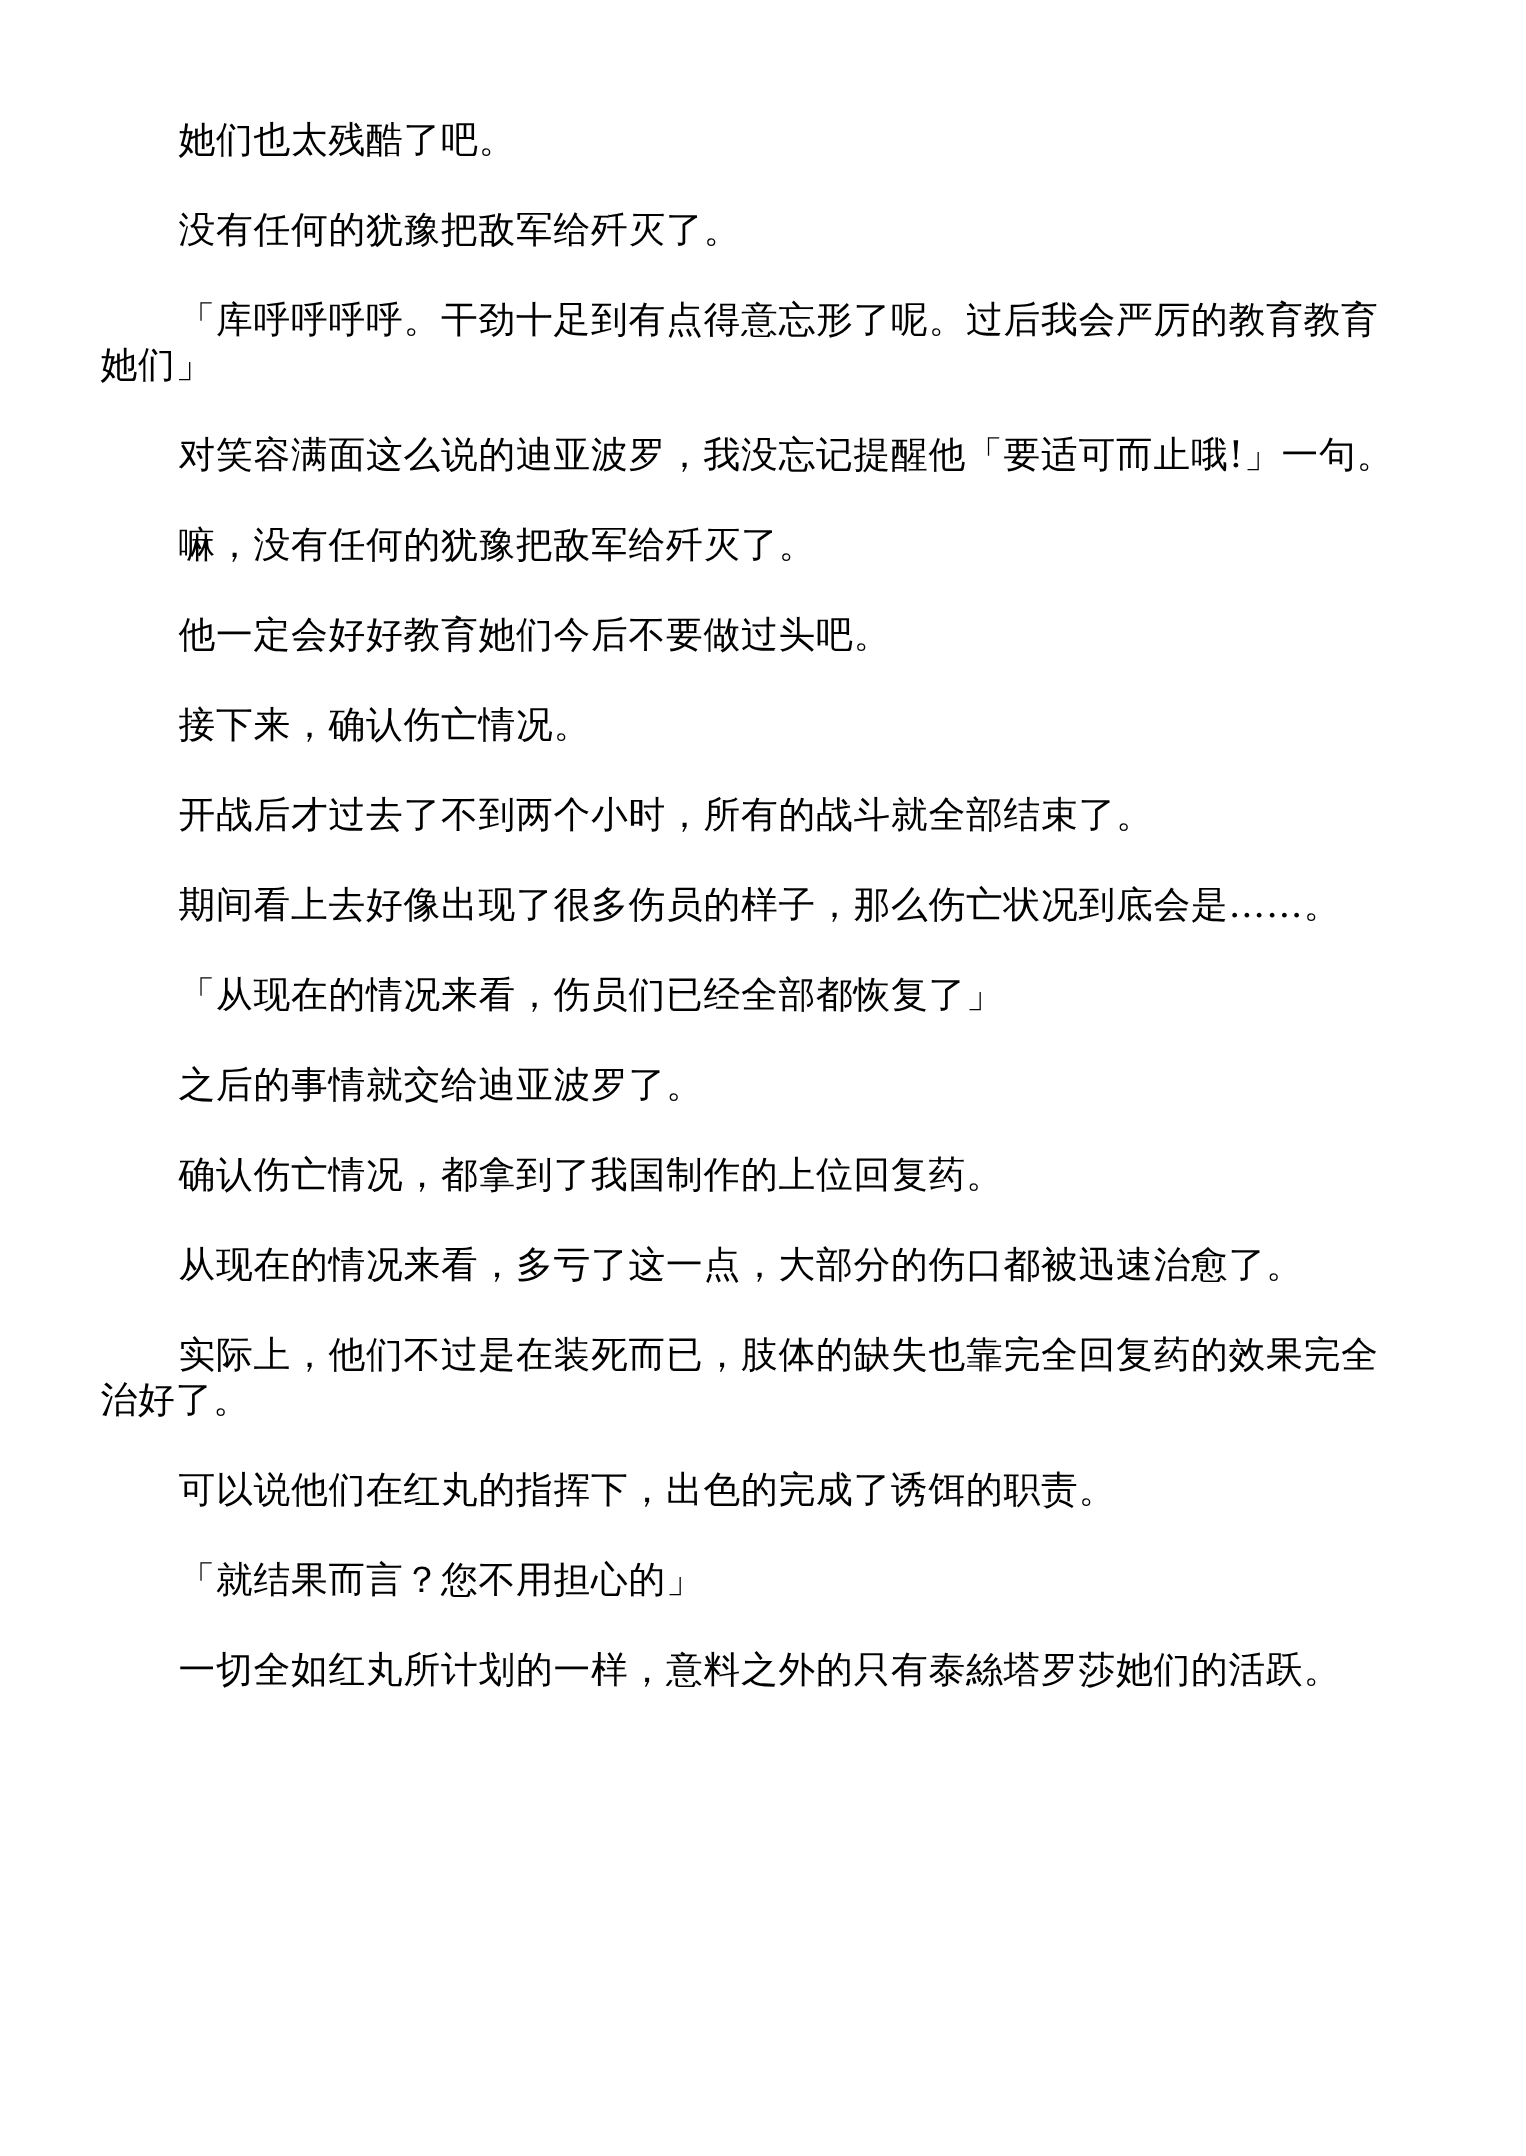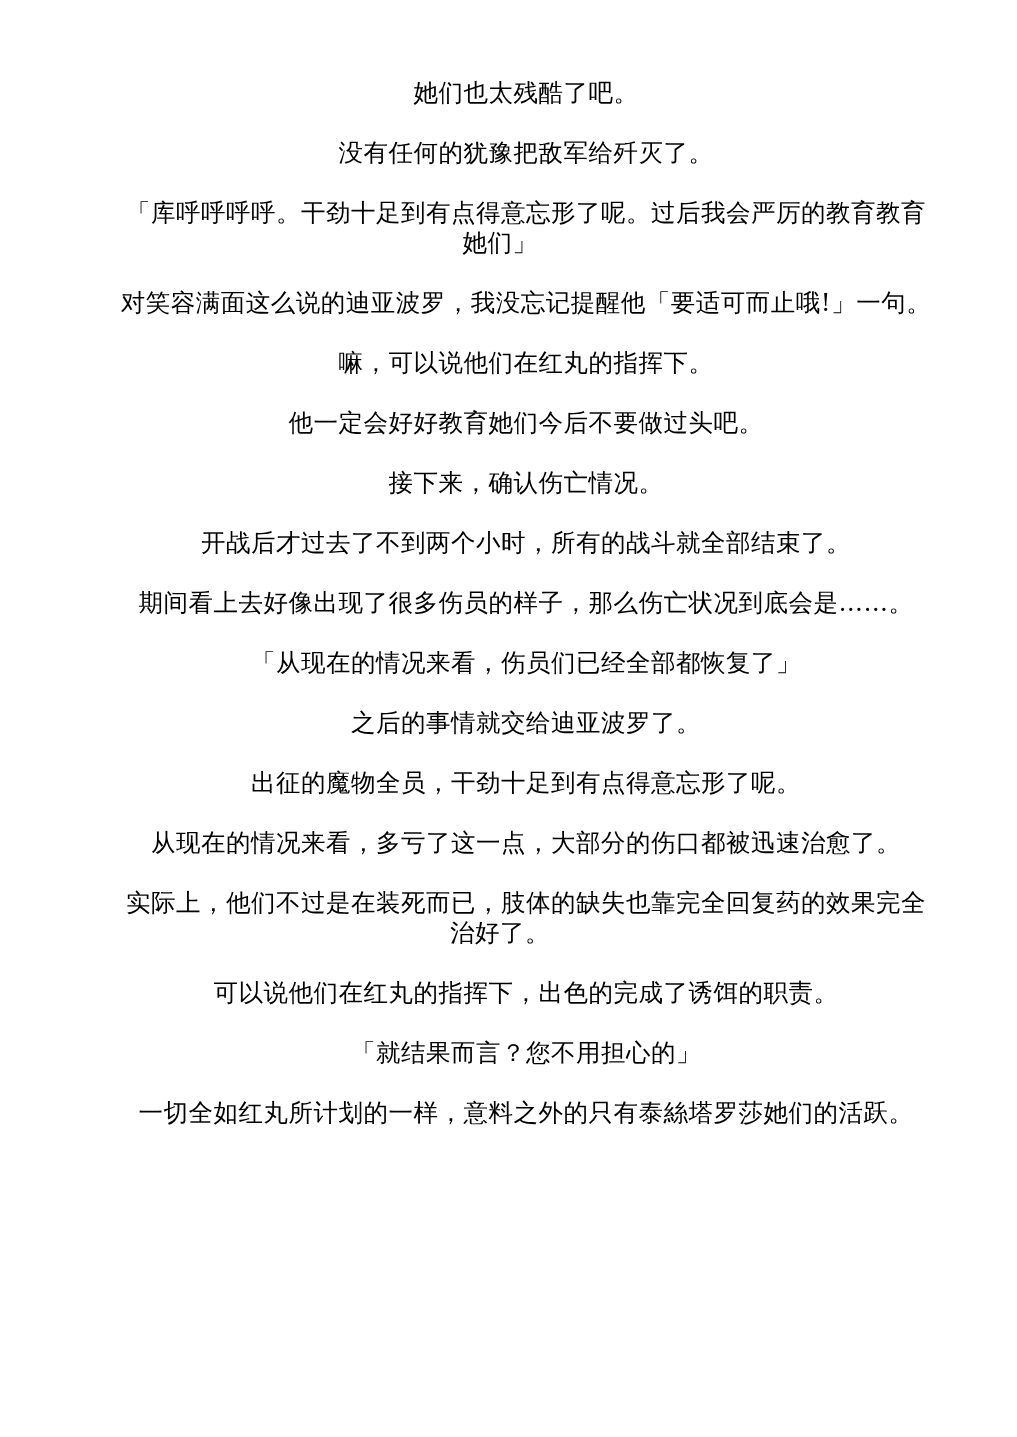--- a/index.html
+++ b/index.html
@@ -21,37 +21,36 @@
     color: #000000;
     font-family: "DejaVu Serif", "Liberation Serif", serif;
     font-size: 24.5px;
     line-height: 30px;
   }
   .para {
     margin: 0 0 30px 0;
     text-indent: 52px;
     letter-spacing: 0.5px;
     word-break: break-all;
-    text-align: center;
   }
 </style>
 </head>
 <body>
 
 <div class="page">
   <p class="para">她们也太残酷了吧。</p>
   <p class="para">没有任何的犹豫把敌军给歼灭了。</p>
   <p class="para">「库呼呼呼呼。干劲十足到有点得意忘形了呢。过后我会严厉的教育教育她们」</p>
   <p class="para">对笑容满面这么说的迪亚波罗，我没忘记提醒他「要适可而止哦!」一句。</p>
-  <p class="para">嘛，可以说他们在红丸的指挥下。</p>
+  <p class="para">嘛，没有任何的犹豫把敌军给歼灭了。</p>
   <p class="para">他一定会好好教育她们今后不要做过头吧。</p>
   <p class="para">接下来，确认伤亡情况。</p>
   <p class="para">开战后才过去了不到两个小时，所有的战斗就全部结束了。</p>
   <p class="para">期间看上去好像出现了很多伤员的样子，那么伤亡状况到底会是……。</p>
   <p class="para">「从现在的情况来看，伤员们已经全部都恢复了」</p>
   <p class="para">之后的事情就交给迪亚波罗了。</p>
-  <p class="para">出征的魔物全员，干劲十足到有点得意忘形了呢。</p>
+  <p class="para">确认伤亡情况，都拿到了我国制作的上位回复药。</p>
   <p class="para">从现在的情况来看，多亏了这一点，大部分的伤口都被迅速治愈了。</p>
   <p class="para">实际上，他们不过是在装死而已，肢体的缺失也靠完全回复药的效果完全治好了。</p>
   <p class="para">可以说他们在红丸的指挥下，出色的完成了诱饵的职责。</p>
   <p class="para">「就结果而言？您不用担心的」</p>
   <p class="para">一切全如红丸所计划的一样，意料之外的只有泰絲塔罗莎她们的活跃。</p>
 </div>
 
 </body></html>

